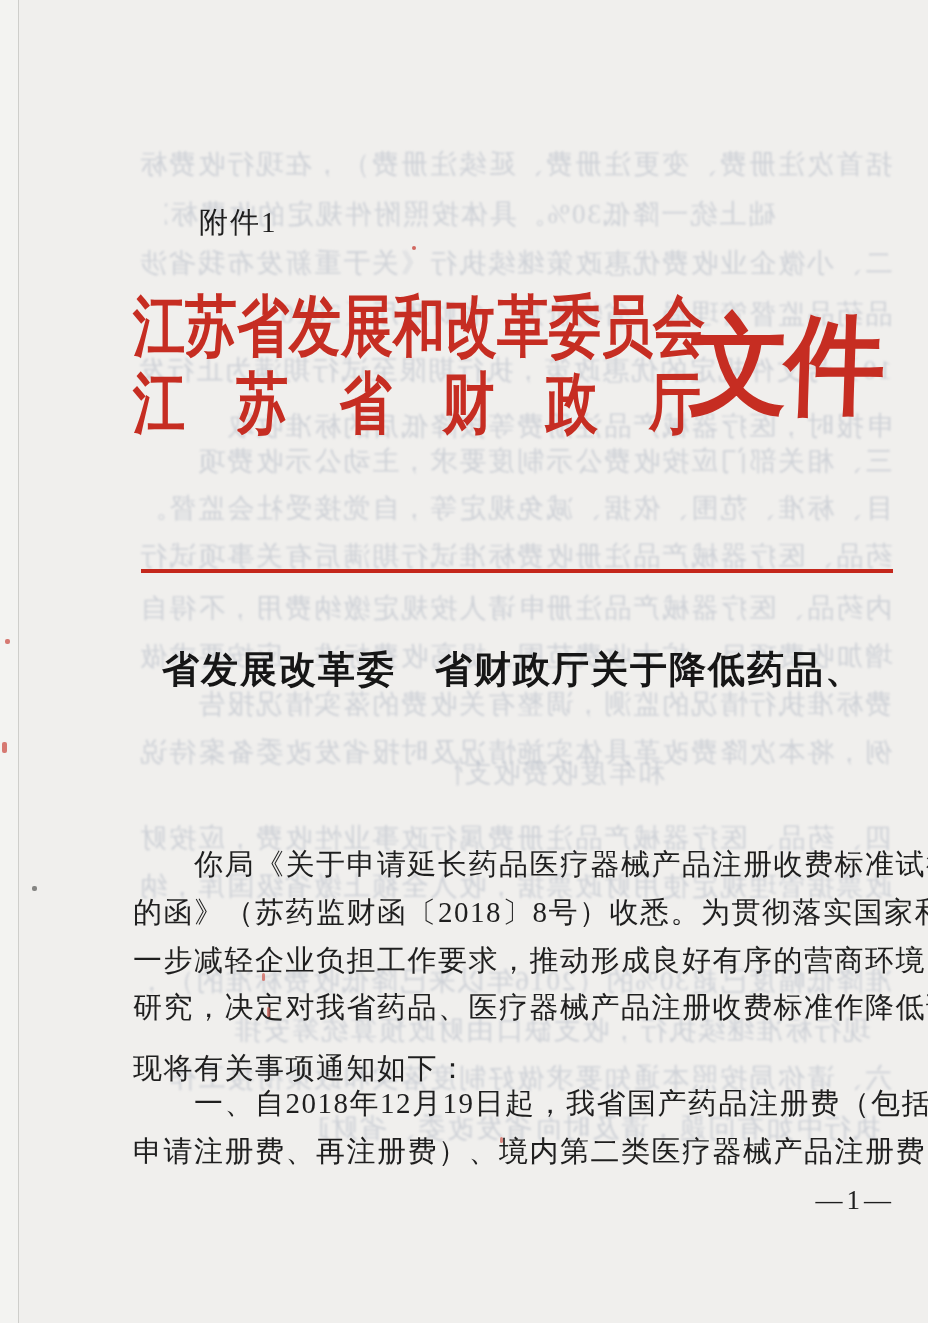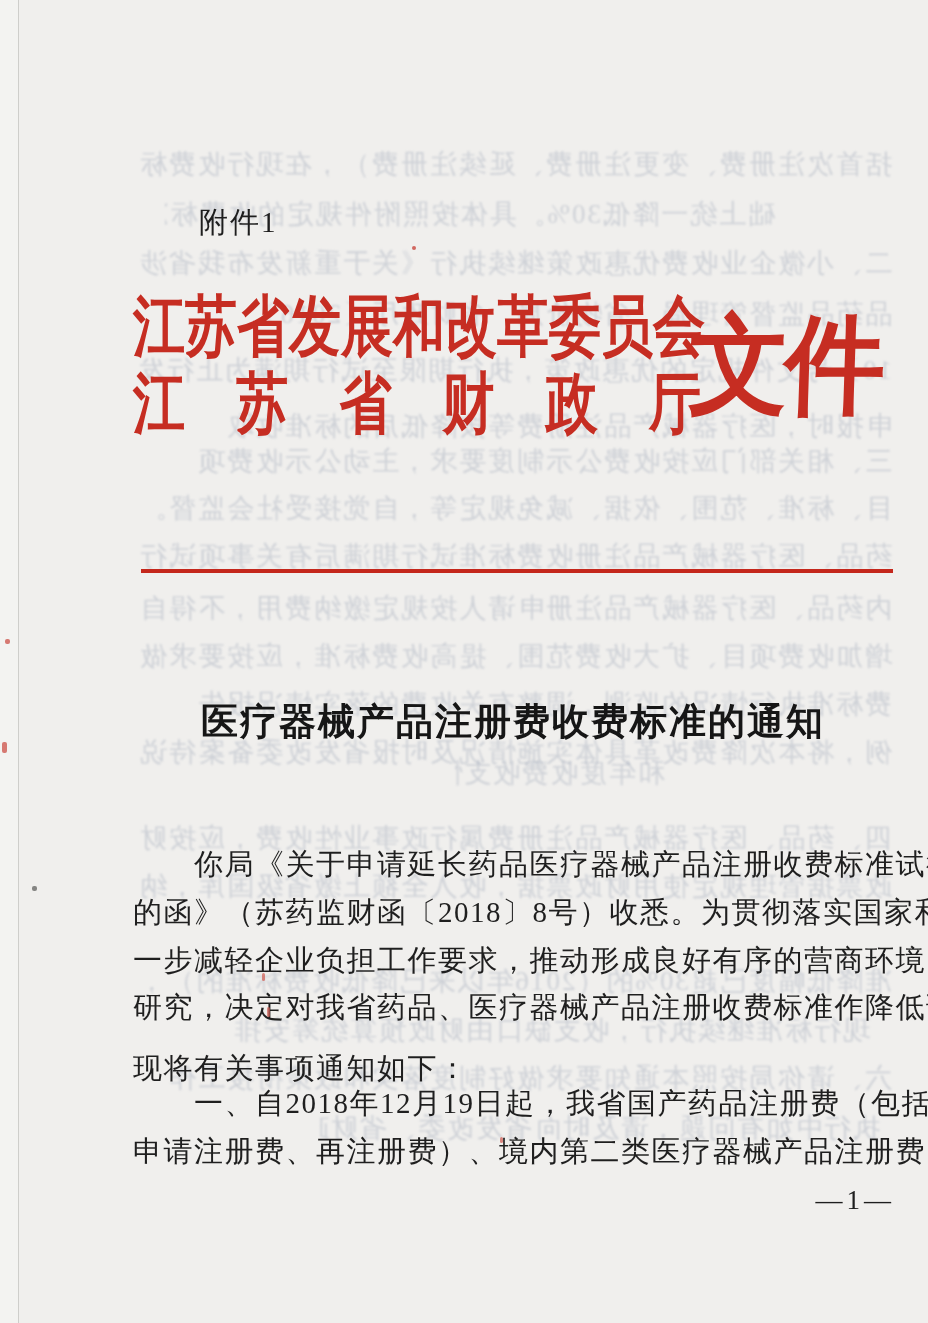--- a/index.html
+++ b/index.html
@@ -134,21 +134,21 @@
         <span>财</span>
         <span>政</span>
         <span>厅</span>
       </div>
     <div class="doc-type">文件</div>
   </div>
 
 
   <div class="red-rule"></div>
 
-  <div class="doc-title line2">医疗器械产品注册费收费标准的通知</div>
+  <div class="doc-title line1">省发展改革委　省财政厅关于降低药品、</div>
 
 
   <div id="body-lines">
       <div class="body-line" style="top: 845px;">　　你局《关于申请延长药品医疗器械产品注册收费标准试行期</div>
       <div class="body-line" style="top: 893px;">的函》（苏药监财函〔2018〕8号）收悉。为贯彻落实国家和省进</div>
       <div class="body-line" style="top: 941px;">一步减轻企业负担工作要求，推动形成良好有序的营商环境，经</div>
       <div class="body-line" style="top: 988px;">研究，决定对我省药品、医疗器械产品注册收费标准作降低调整。</div>
       <div class="body-line" style="top: 1049px;">现将有关事项通知如下：</div>
       <div class="body-line" style="top: 1084px;">　　一、自2018年12月19日起，我省国产药品注册费（包括补充</div>
       <div class="body-line" style="top: 1132px;">申请注册费、再注册费）、境内第二类医疗器械产品注册费（包</div>

